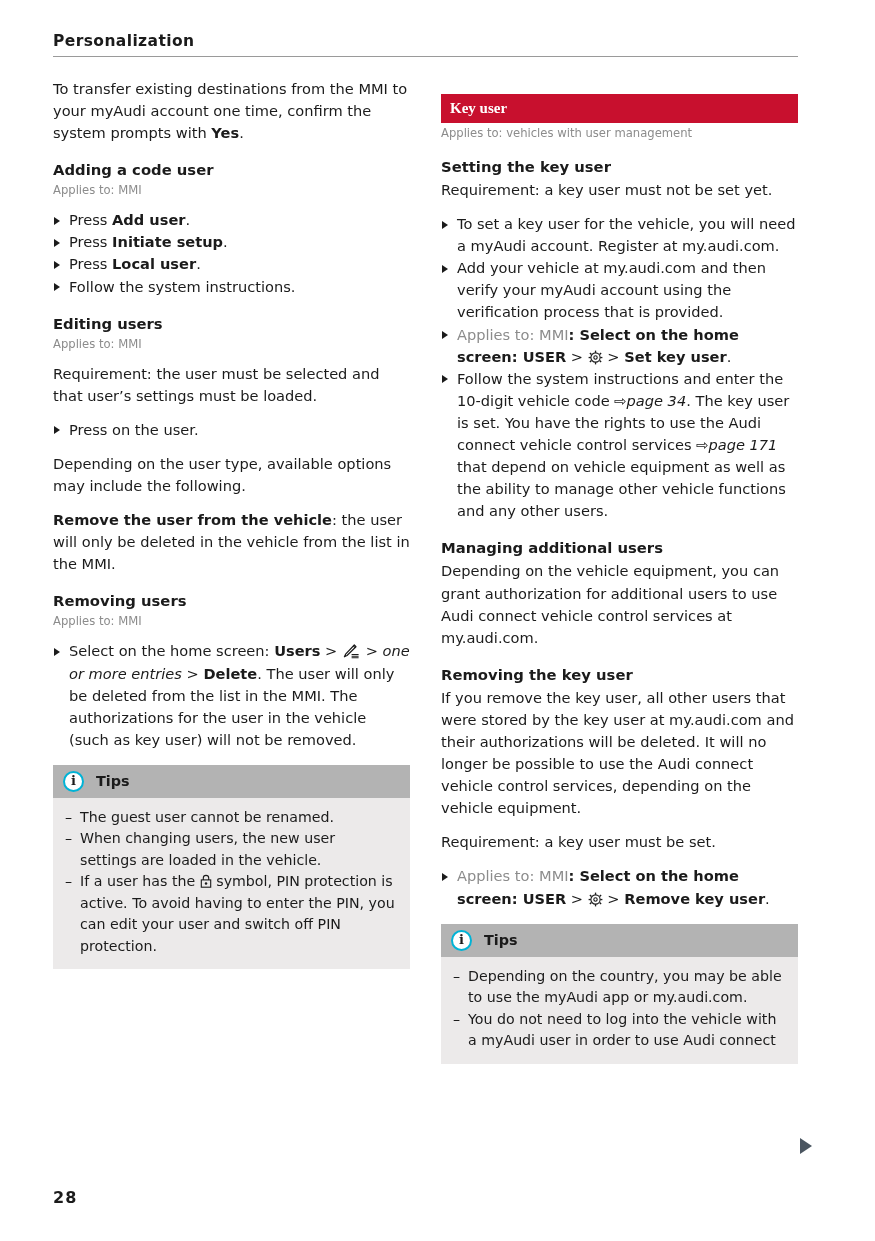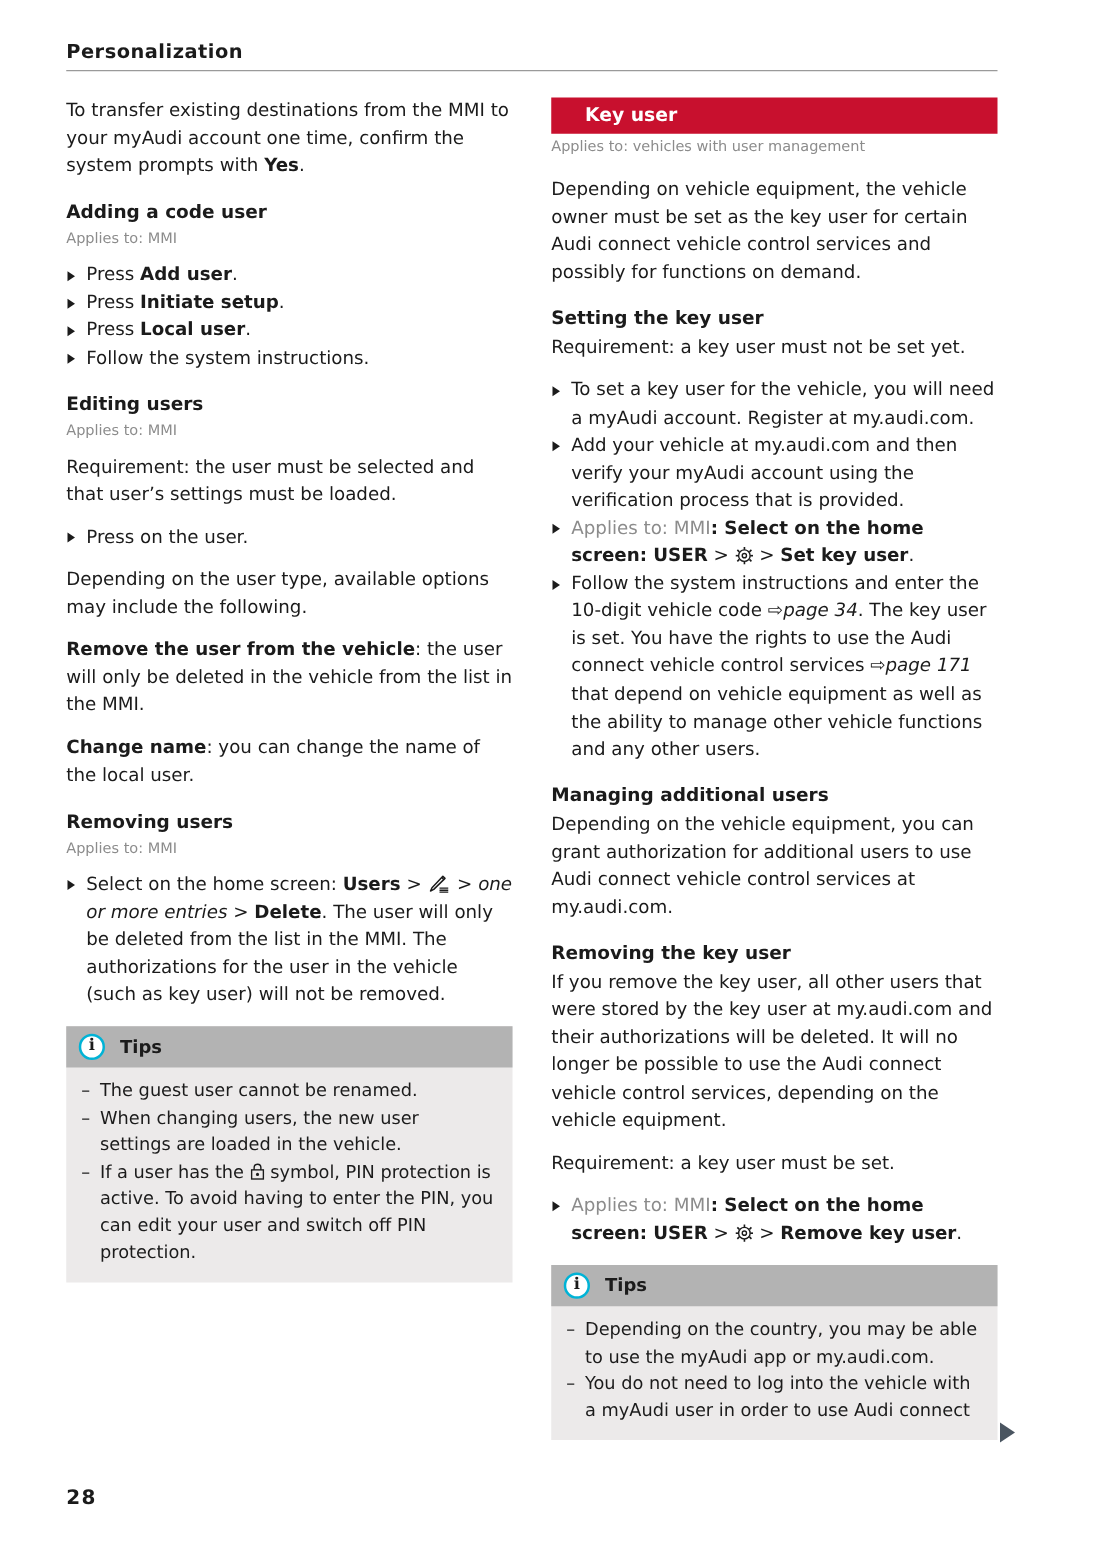--- a/index.html
+++ b/index.html
@@ -68,23 +68,24 @@
     line-height: 16px;
   }
   .applies-inline { color: #8c8c8c; }
 
   
   .band {
     background: #c8102e;
     color: #ffffff;
     font-weight: bold;
     font-size: 15px;
-    padding: 4px 9px 5px 27px;
+    padding: 4px 9px 5px 9px;
     line-height: 20px;
-    margin: 0 0 2px 0;
+    margin: 16px 0 2px 0;
+    font-family: Liberation Serif, serif;
   }
   .band-applies {
     font-size: 11.6px;
     color: #8c8c8c;
     margin: 0 0 16px 0;
     padding-left: 0px;
     line-height: 16px;
   }
 
   
@@ -215,21 +216,20 @@
 
     <ul class="steps">
       <li><span class="tri"></span><span>Press on the user.</span></li>
     </ul>
 
     <p class="body">Depending on the user type, available options may include the following.</p>
 
 
     <p class="body"><b>Remove the user from the vehicle</b><span>: the user will only be deleted in the vehicle from the list in the MMI.</span></p>
 
-    <p class="body"><b>Change name</b><span>: you can change the name of the local user.</span></p>
 
     <h3 class="sub">Removing users</h3>
     <div class="applies">Applies to: MMI</div>
 
     <ul class="steps">
       <li><span class="tri"></span><span>Select on the home screen: </span><b>Users</b><span> &gt; </span><span class="icn pencil-icn"><svg width="19" height="15" viewBox="0 0 19 15">
               <path d="M12.3 1.0 L14.0 2.7 L5.0 11.5 L2.4 12.8 L3.6 10.2 Z" fill="none" stroke="#1b1b1b" stroke-width="1.2" stroke-linejoin="round"></path>
               <path d="M11.4 2.0 L13.0 3.6" stroke="#1b1b1b" stroke-width="1.1"></path>
               <path d="M9.6 10.5 H16.6 M9.6 12.2 H16.6 M9.6 13.7 H16.6" stroke="#1b1b1b" stroke-width="1.1"></path>
             </svg></span><span> &gt; </span><i>one or more entries</i><span> &gt; </span><b>Delete</b><span>. The user will only be deleted from the list in the MMI. The authorizations for the user in the vehicle (such as key user) will not be removed.</span></li>
@@ -251,21 +251,20 @@
       </ul>
     </div>
 
   </div>
 
   <div class="col col-right">
 
     <div class="band">Key user</div>
     <div class="band-applies">Applies to: vehicles with user management</div>
 
-    <p class="body">Depending on vehicle equipment, the vehicle owner must be set as the key user for certain Audi connect vehicle control services and possibly for functions on demand.</p>
 
     <h3 class="sub">Setting the key user</h3>
     <p class="body">Requirement: a key user must not be set yet.</p>
 
     <ul class="steps">
       <li><span class="tri"></span><span>To set a key user for the vehicle, you will need a myAudi account. Register at my.audi.com.</span></li>
       <li><span class="tri"></span><span>Add your vehicle at my.audi.com and then verify your myAudi account using the verification process that is provided.</span></li>
       <li><span class="tri"></span><span class="applies-inline">Applies to: MMI</span><b>: Select on the home screen: </b><b>USER</b><span> &gt; </span><span class="icn gear-icn"><svg width="15" height="15" viewBox="0 0 15 15">
               <g fill="none" stroke="#1b1b1b" stroke-width="1.1">
                 <circle cx="7.5" cy="7.5" r="4.6"></circle>

